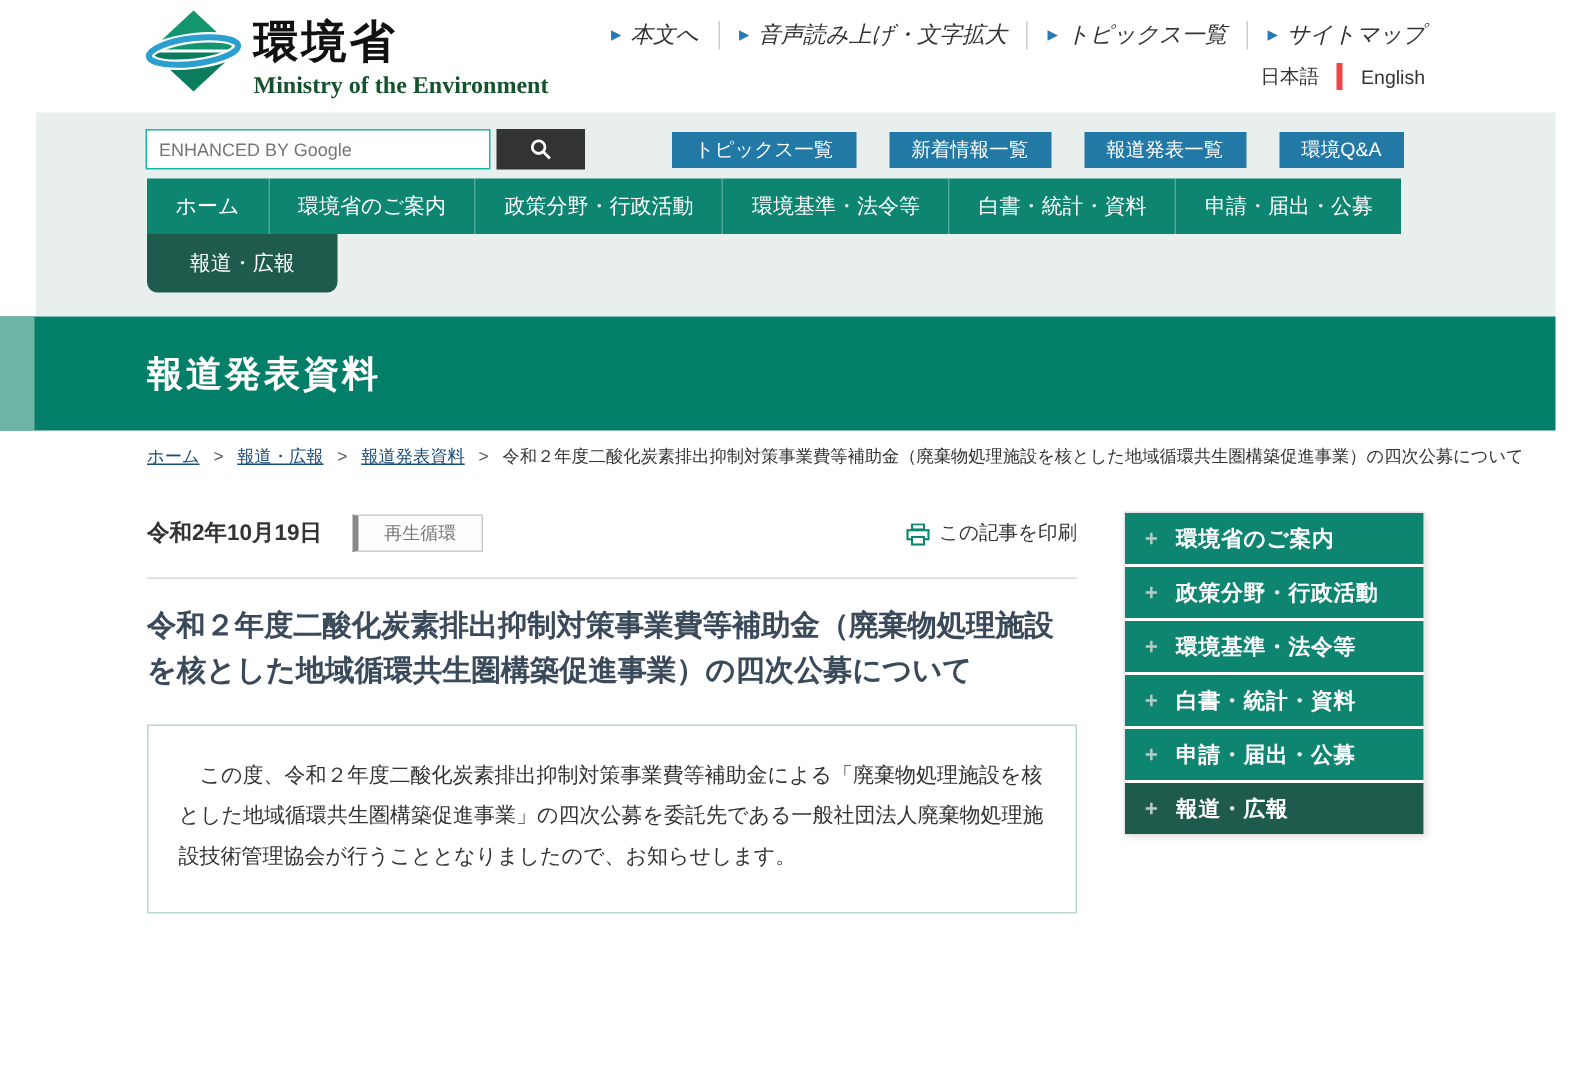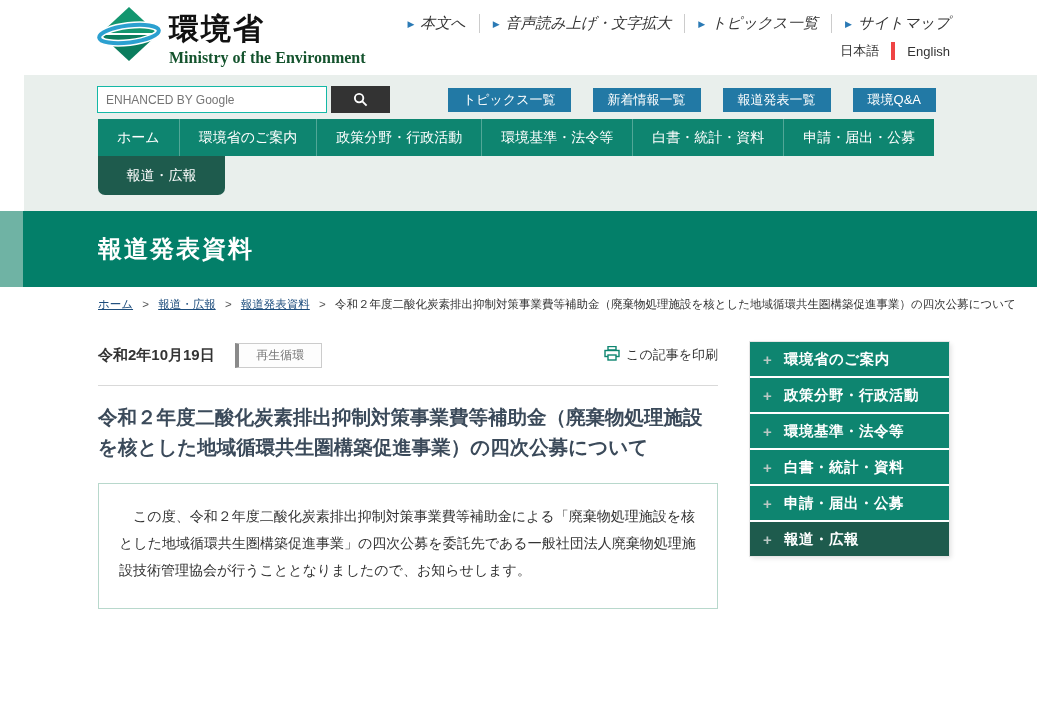--- a/index.html
+++ b/index.html
@@ -42,21 +42,21 @@
   
   .breadcrumb { position:absolute; top:297px; left:98px; width:946px; font-size:11.5px; color:#333; white-space:nowrap; }
   .bc-link { color:#1c4c7c; text-decoration:underline; cursor:pointer; }
   .bc-sep { color:#555; margin:0 6px; }
 
   
   .article { position:absolute; left:98px; top:343px; width:620px; }
   .meta-row { position:relative; height:30px; }
   .article-date { font-size:15px; font-weight:bold; color:#333; display:inline-block; vertical-align:middle; }
   .category-tag { display:inline-block; vertical-align:middle; margin-left:16px; border:1px solid #ccc; border-left:4px solid #8a8a8a; background:#fdfdfd; color:#777; font-size:12px; padding:3px 17px; }
-  .print-link { position:absolute; right:0; top:3px; display:flex; align-items:flex-start; cursor:pointer; }
+  .print-link { position:absolute; right:0; top:3px; display:flex; align-items:flex-end; cursor:pointer; }
   .print-icon { margin-right:6px; display:inline-flex; }
   .print-text { font-size:13px; color:#333; }
   .meta-divider { border:none; border-top:1px solid #d9d9d9; margin-top:12px; }
   .article-heading { margin-top:16px; font-size:19.5px; font-weight:bold; color:#3b4a5a; line-height:1.55; }
   .content-box { margin-top:21px; border:1px solid #b8d8cc; background:#fff; padding:19px 20px 24px 20px; width:620px; }
   .content-box p { font-size:14px; line-height:1.92; color:#333; text-indent:1em; }
 
   
   .side-nav { position:absolute; left:750px; top:342px; width:199px; box-shadow:0 0 0 1px #e6e6e6, 2px 2px 5px rgba(0,0,0,0.12); }
   .side-item { height:34px; background:#0e8570; display:flex; align-items:center; margin-bottom:2px; cursor:pointer; }

